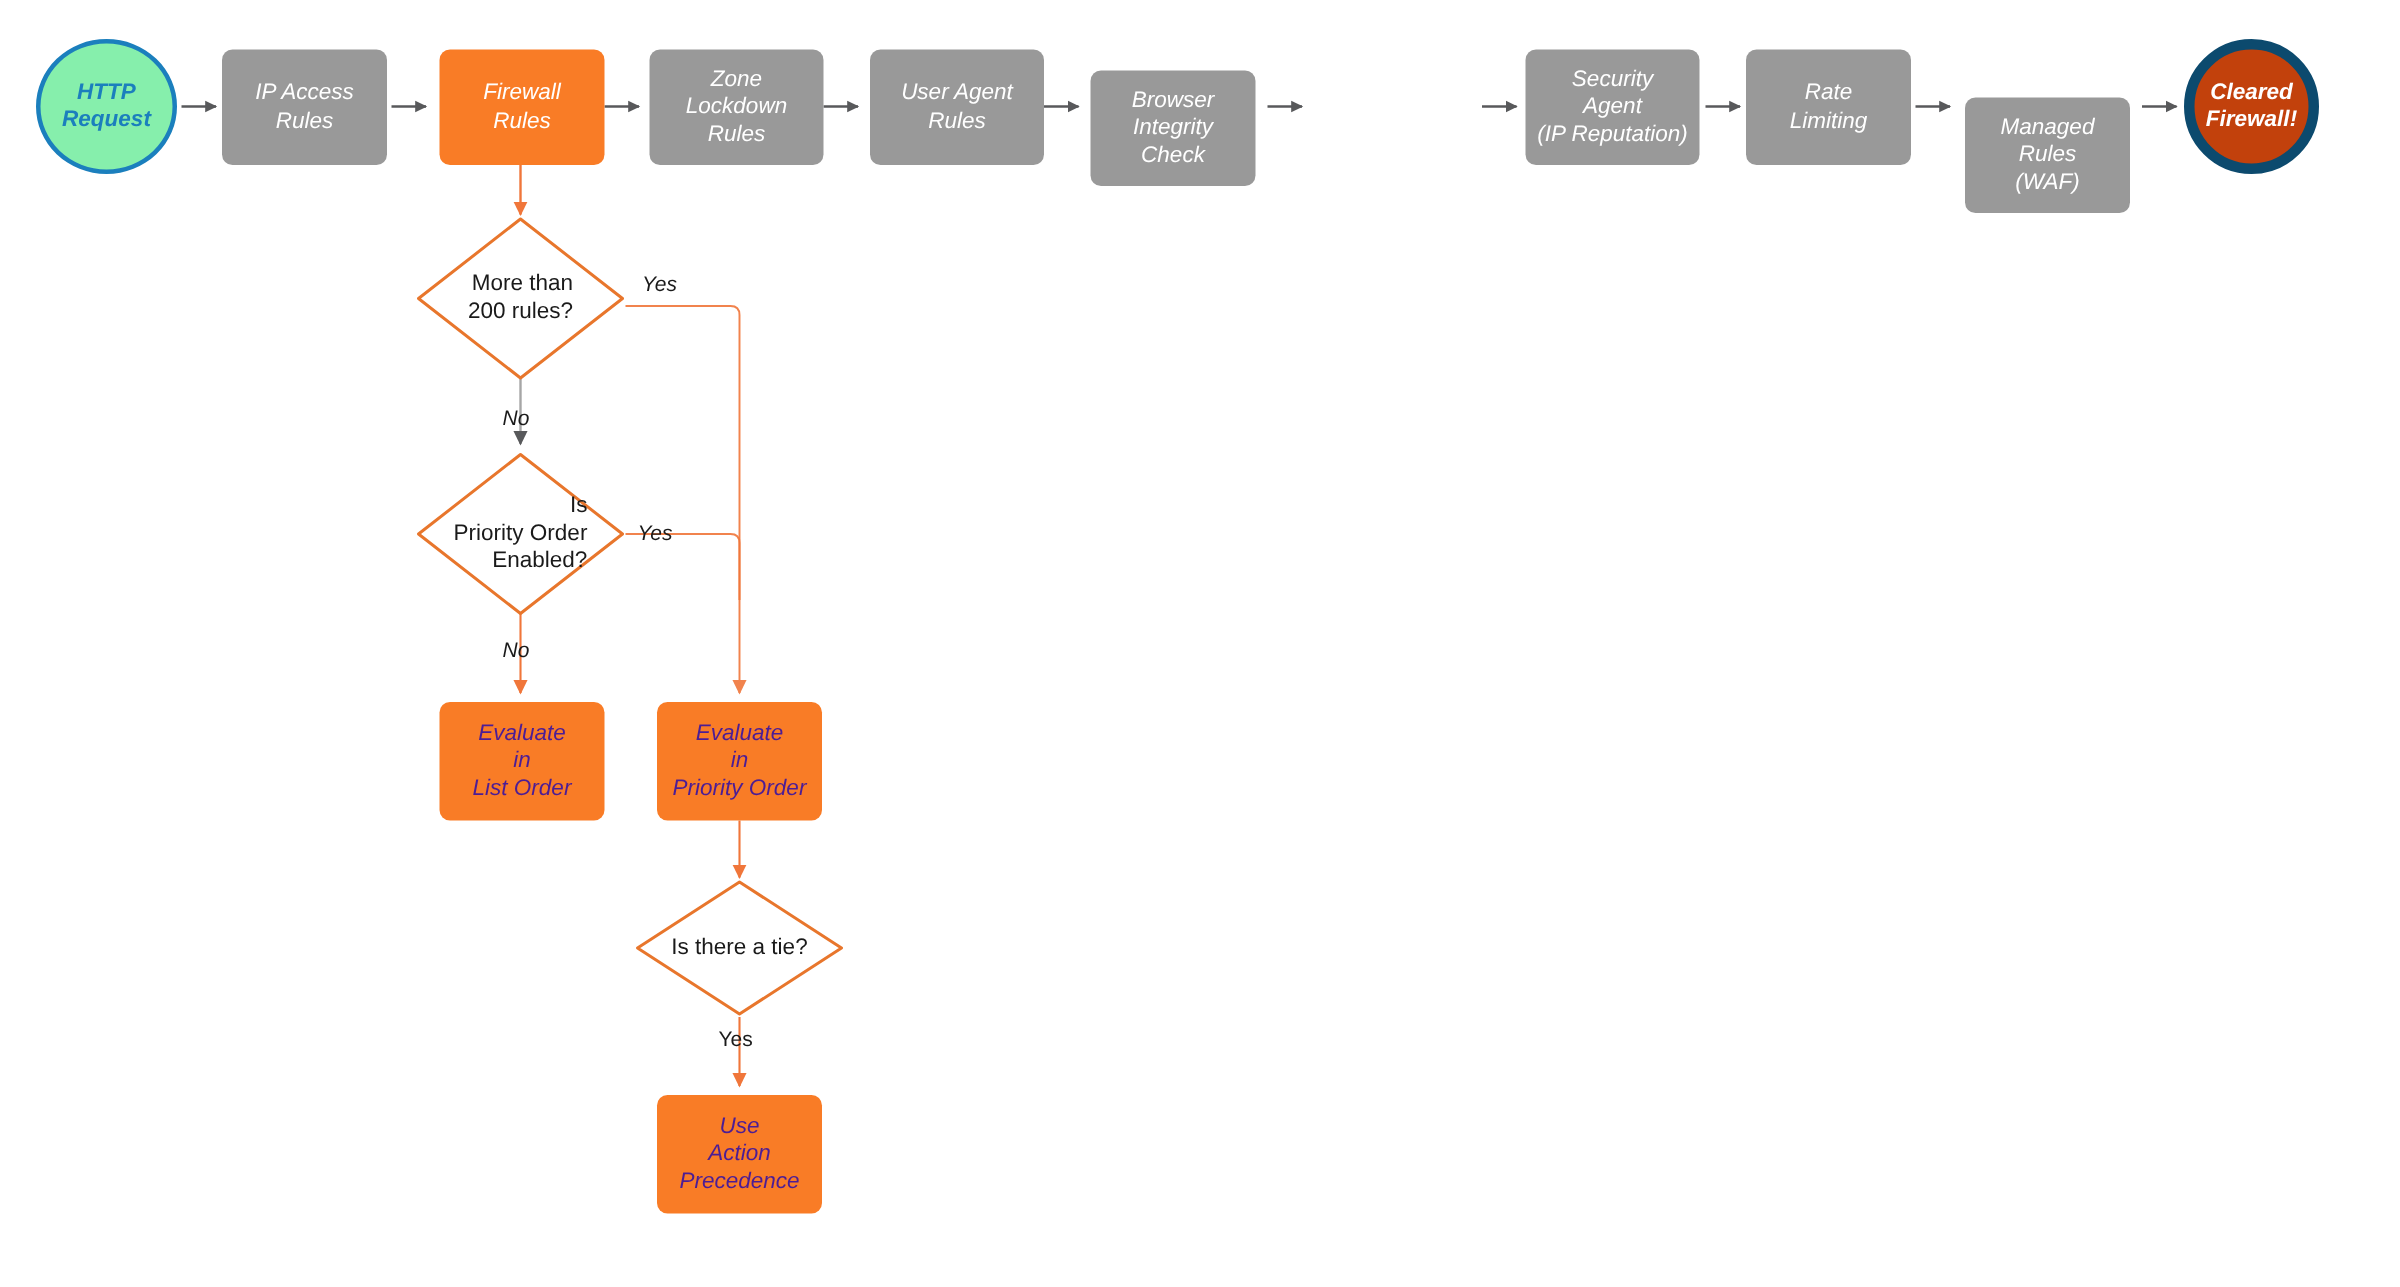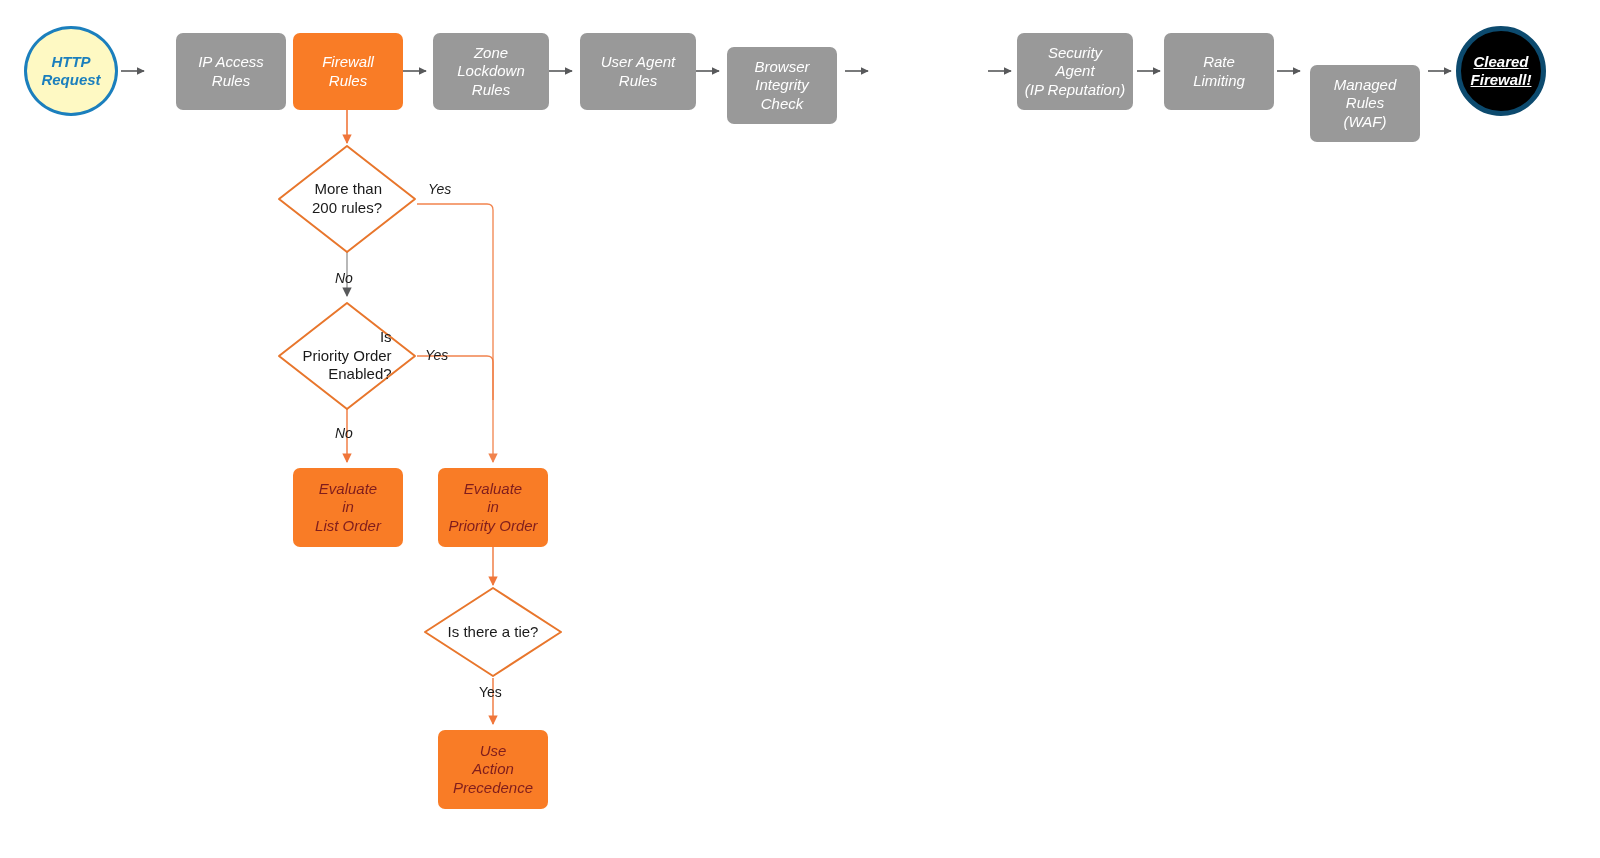--- a/index.html
+++ b/index.html
@@ -50,38 +50,37 @@
     box-sizing: border-box;
     border-radius: 50%;
     display: flex;
     align-items: center;
     justify-content: center;
     font-style: italic;
     font-weight: bold;
     font-size: 15px;
   }
   .terminator.start {
-    background: #fef9c3;
+    background: #86efac;
     border: 3px solid #1b7fbd;
     color: #1b7fbd;
   }
   .terminator.end {
-    background: #000000;
-    border: 5px solid #0c4a6e;
+    background: #c2410c;
+    border: 7px solid #0c4a6e;
     color: #ffffff;
-    text-decoration: underline;
   }
 
   
   .result {
     position: absolute;
     box-sizing: border-box;
     border-radius: 7px;
     background: #f97c26;
-    color: #7f1d1d;
+    color: #4c1d95;
     font-style: italic;
     font-size: 15px;
     display: flex;
     align-items: center;
     justify-content: center;
   }
 
   
   .decision {
     position: absolute;
@@ -175,21 +174,21 @@
     <path d="M493,547 L493,585" stroke="#f0763a" stroke-width="1.4" fill="none" marker-end="url(#ah-orange)"></path>
 
     <path d="M493,678 L493,724" stroke="#f0763a" stroke-width="1.4" fill="none" marker-end="url(#ah-orange)"></path>
   </svg>
 
   <div class="terminator start" style="left:24px; top:26px; width:94px; height:90px;">
     <span class="node-label">HTTP
 Request</span>
   </div>
 
-  <div class="stage gray" style="left:148px; top:33px; width:110px; height:77px;margin-left:28px;">
+  <div class="stage gray" style="left:148px; top:33px; width:110px; height:77px;">
     <span class="node-label">IP Access
 Rules</span>
   </div>
 
   <div class="stage orange" style="left:293px; top:33px; width:110px; height:77px;">
     <span class="node-label">Firewall
 Rules</span>
   </div>
 
   <div class="stage gray" style="left:433px; top:33px; width:116px; height:77px;">

